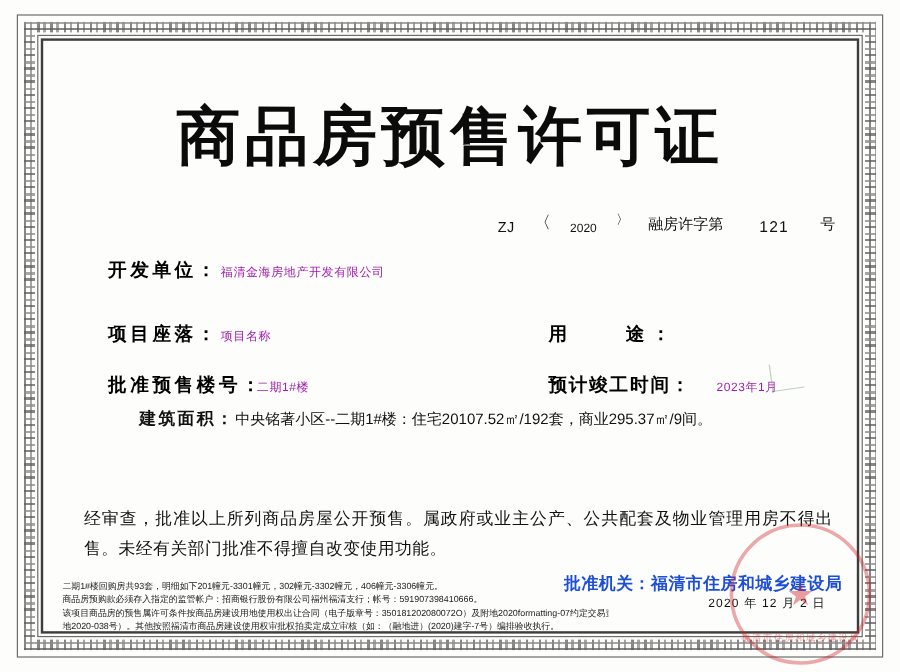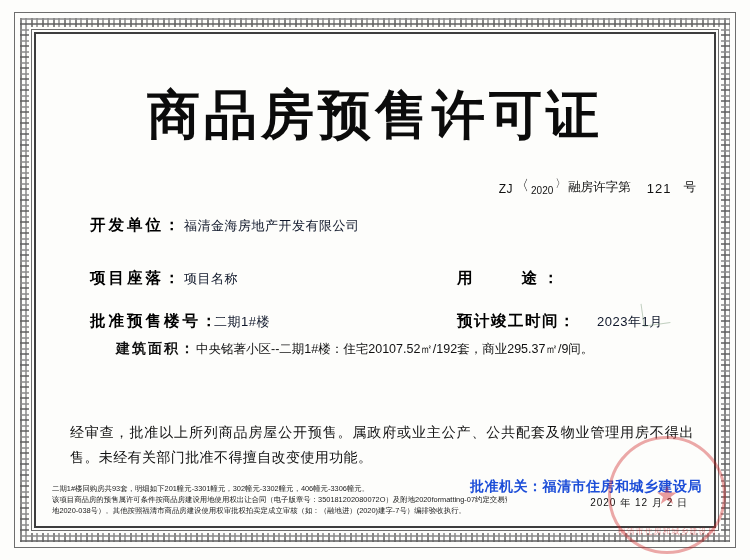--- a/index.html
+++ b/index.html
@@ -110,21 +110,21 @@
 
   
   .permit-no {
     position: absolute;
     right: 12px;
     top: 138px;
     font-size: 12.5px;
     color: #111;
     display: flex;
     align-items: flex-end;
-    gap: 2px;
+    gap: 16px;
     white-space: nowrap;
   }
   .permit-no .lead { font-size: 12px; letter-spacing: .5px; }
   .permit-no .angle { font-size: 14px; position: relative; top: -1px; }
   .permit-no .year { font-size: 10px; }
   .permit-no .sup { font-size: 11px; position: relative; top: -5px; }
   .permit-no .kind { font-size: 12.5px; }
   .permit-no .num {
     font-size: 13px;
     padding: 0 10px 0 14px;
@@ -149,22 +149,22 @@
     font-size: 15.5px;
     font-weight: bold;
     letter-spacing: 3px;
     color: #000000;
     padding-left: 38px;
     box-sizing: border-box;
     white-space: nowrap;
   }
   .label.wide { letter-spacing: 6px; }
   .value {
-    font-size: 13px;
-    color: #0f172a;
+    font-size: 10px;
+    color: #a21caf;
     letter-spacing: .5px;
     padding-left: 20px;
     white-space: nowrap;
   }
 
   .row-split { display: flex; align-items: flex-end; }
   .col-left { flex: 0 0 395px; display: flex; align-items: baseline; }
   .col-right { flex: 1; display: flex; align-items: baseline; }
   .col-right .label { width: 108px; padding-left: 10px; }
 
@@ -341,20 +341,21 @@
 
       <div class="area-row">
         <span class="area-label">建筑面积：</span><span class="area-value">中央铭著小区--二期1#楼：住宅20107.52㎡/192套，商业295.37㎡/9间。</span>
       </div>
     </div>
 
     <div class="body-text">经审查，批准以上所列商品房屋公开预售。属政府或业主公产、公共配套及物业管理用房不得出售。未经有关部门批准不得擅自改变使用功能。</div>
 
     <div class="fine-print">
       <div>二期1#楼回购房共93套，明细如下201幢元-3301幢元，302幢元-3302幢元，406幢元-3306幢元。</div>
+      <div>商品房预购款必须存入指定的监管帐户：招商银行股份有限公司福州福清支行；帐号：591907398410666。</div>
       <div>该项目商品房的预售属许可条件按商品房建设用地使用权出让合同（电子版章号：350181202080072O）及附地2020formatting-07约定交易查复审条件办理（详见建设用地</div>
       <div>地2020-038号）。其他按照福清市商品房建设使用权审批权拍卖定成立审核（如：（融地进）(2020)建字-7号）编排验收执行。</div>
     </div>
 
     <div class="sign-block">
       <div class="sign-org"><span>批准机关：</span><span>福清市住房和城乡建设局</span></div>
       <div class="sign-date">2020 年  12 月   2 日</div>
     </div>
 
     <div class="wm1"></div>

